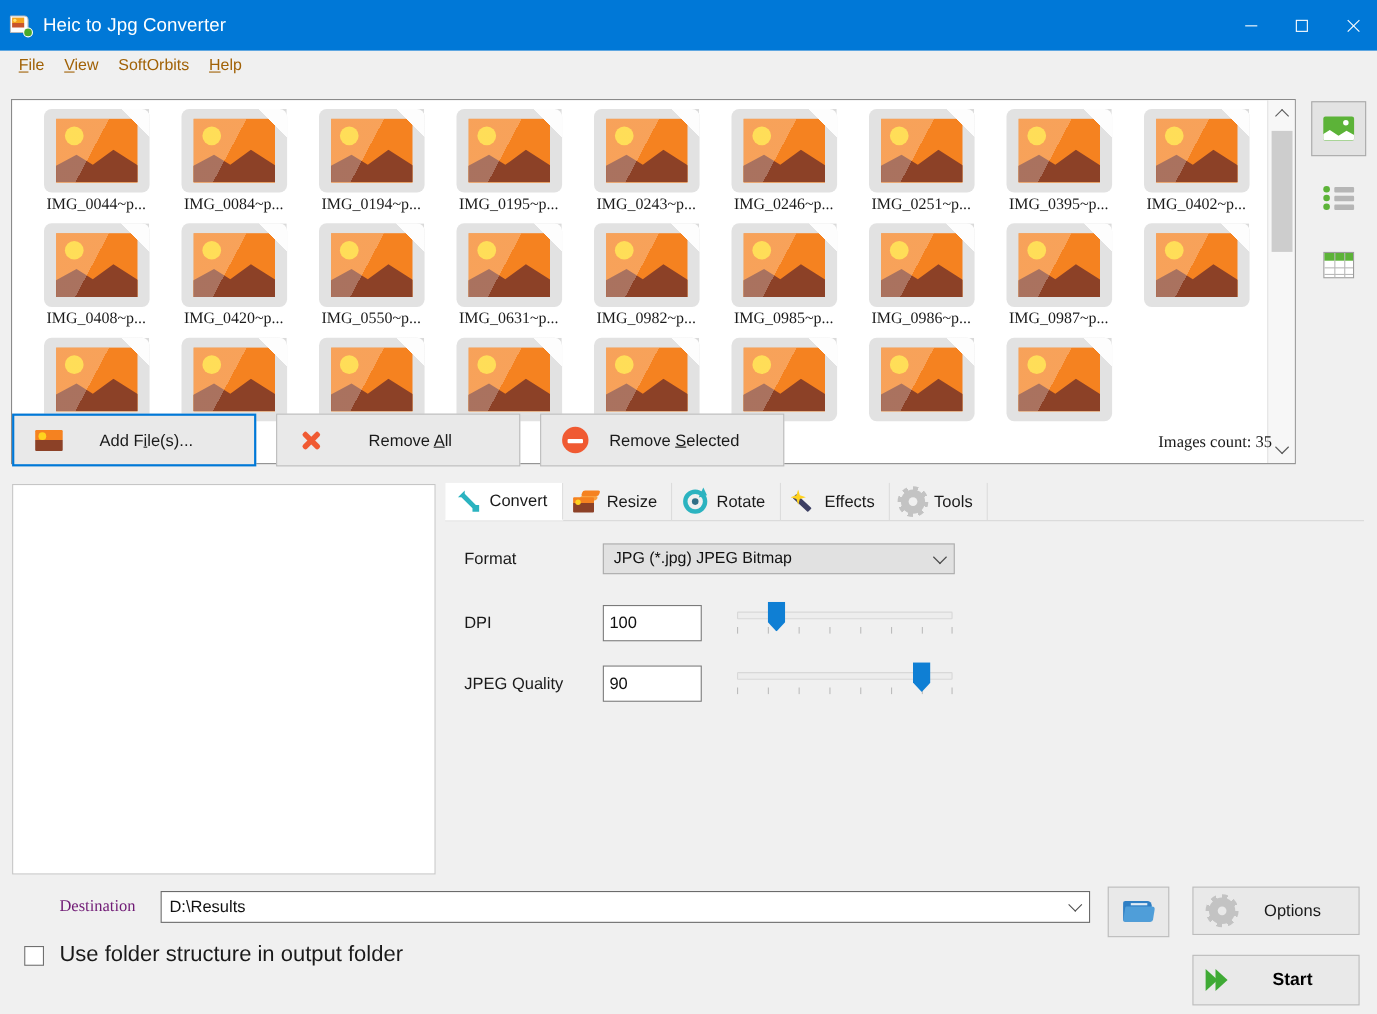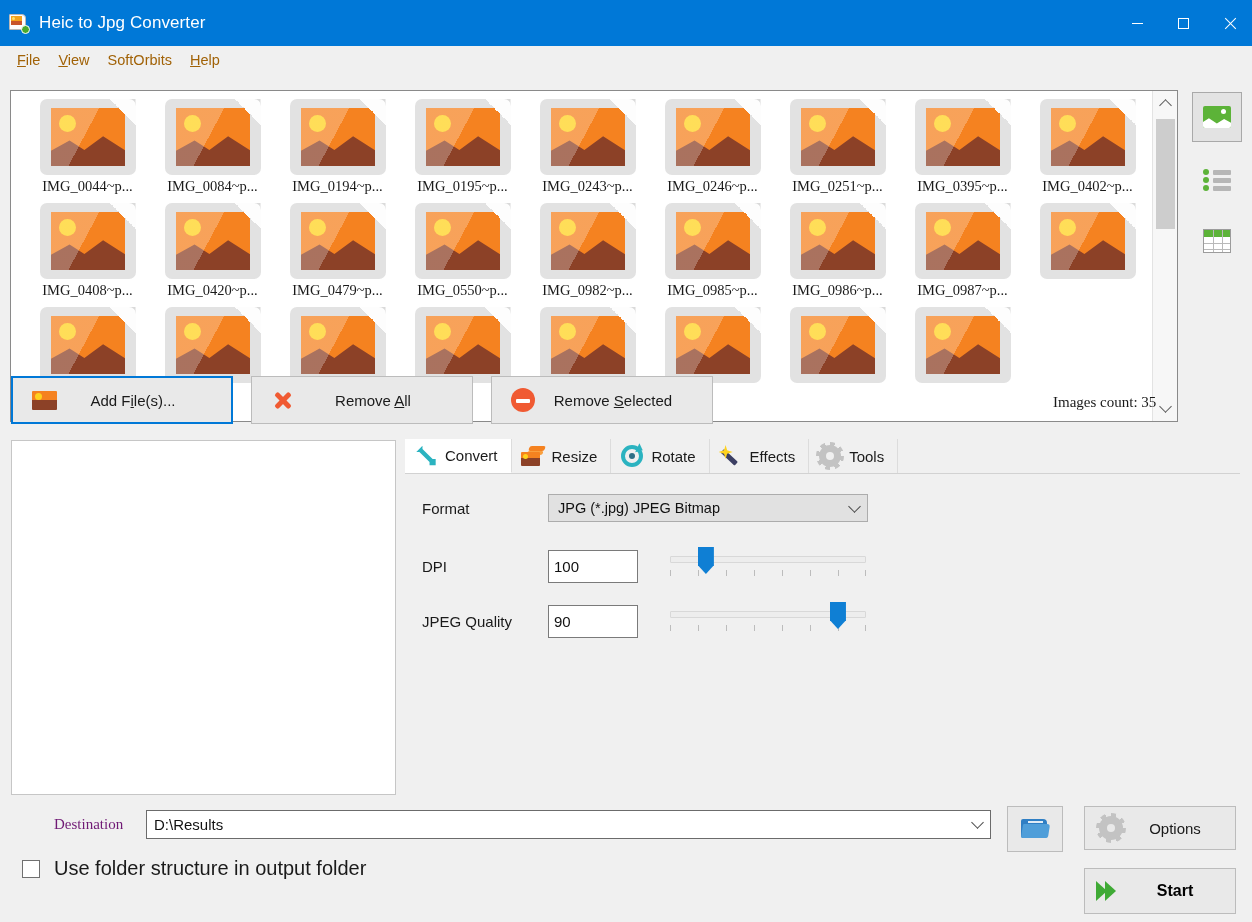--- a/index.html
+++ b/index.html
@@ -494,34 +494,34 @@
         <div class="thumb-img">
           <div class="ph-card"></div>
           <div class="ph-inner">
             <div class="ph-sun"></div>
             <div class="ph-mtn"></div>
             <div class="ph-gloss"></div>
           </div>
           <div class="ph-fold2"></div>
           <div class="ph-fold"></div>
         </div>
-        <div class="thumb-label">IMG_0479~p...</div>
-      </div>
-      <div class="thumb">
-        <div class="thumb-img">
-          <div class="ph-card"></div>
-          <div class="ph-inner">
-            <div class="ph-sun"></div>
-            <div class="ph-mtn"></div>
-            <div class="ph-gloss"></div>
-          </div>
-          <div class="ph-fold2"></div>
-          <div class="ph-fold"></div>
-        </div>
         <div class="thumb-label">IMG_0550~p...</div>
+      </div>
+      <div class="thumb">
+        <div class="thumb-img">
+          <div class="ph-card"></div>
+          <div class="ph-inner">
+            <div class="ph-sun"></div>
+            <div class="ph-mtn"></div>
+            <div class="ph-gloss"></div>
+          </div>
+          <div class="ph-fold2"></div>
+          <div class="ph-fold"></div>
+        </div>
+        <div class="thumb-label">IMG_0631~p...</div>
       </div>
       <div class="thumb">
         <div class="thumb-img">
           <div class="ph-card"></div>
           <div class="ph-inner">
             <div class="ph-sun"></div>
             <div class="ph-mtn"></div>
             <div class="ph-gloss"></div>
           </div>
           <div class="ph-fold2"></div>

